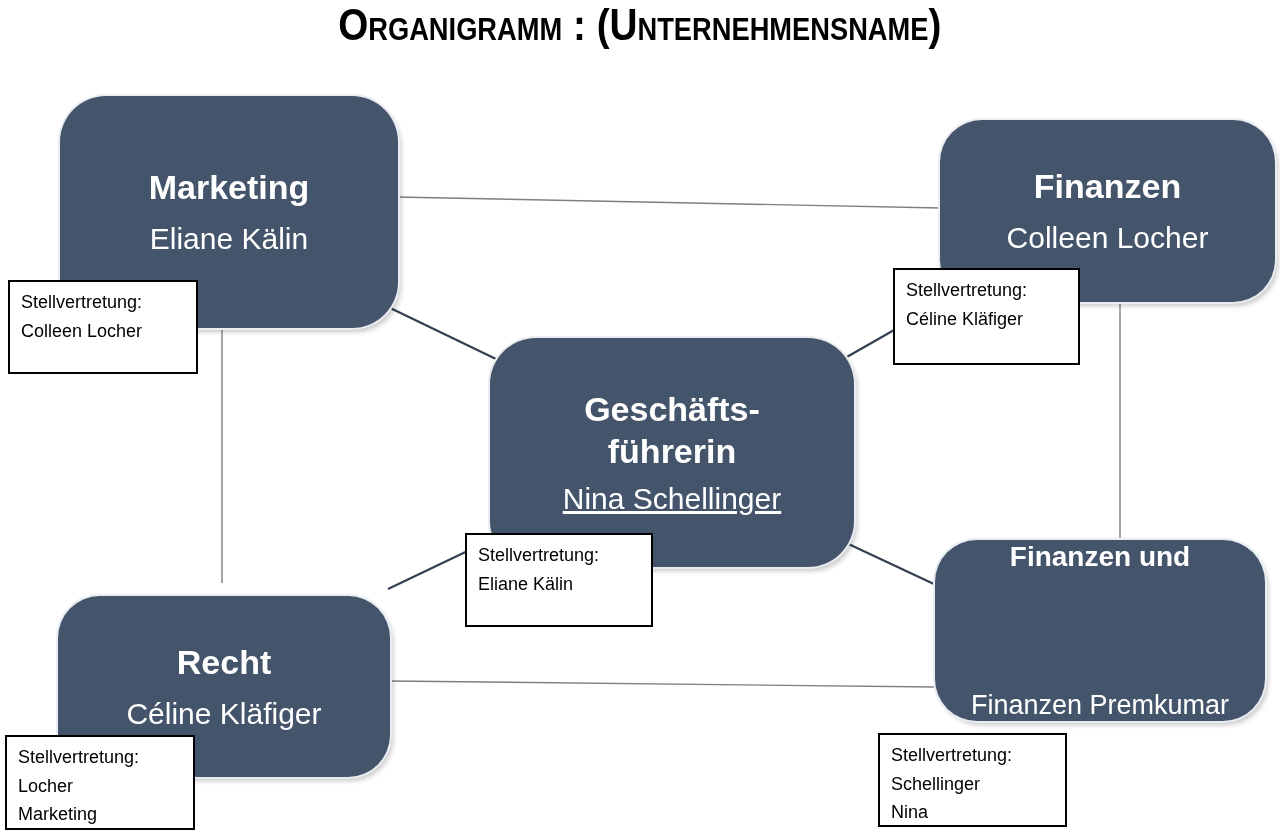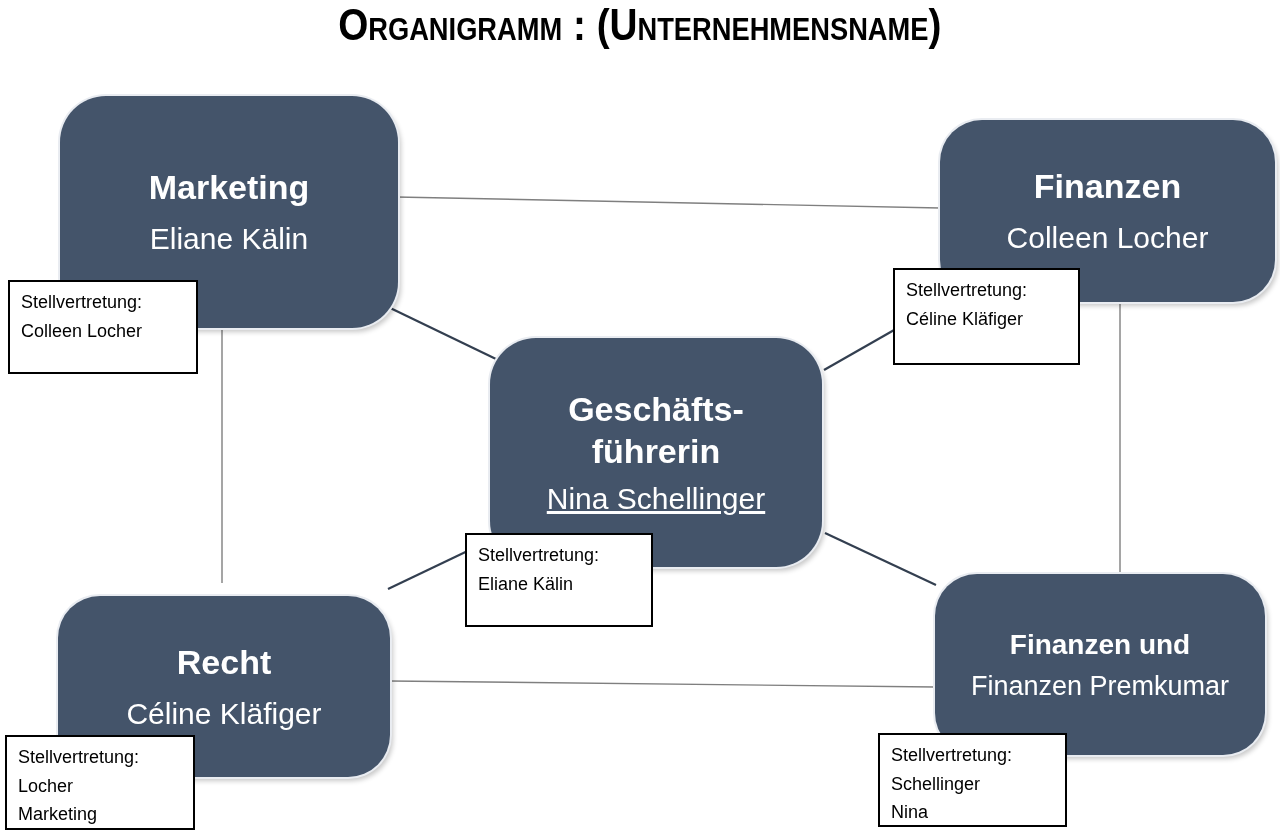--- a/index.html
+++ b/index.html
@@ -68,23 +68,23 @@
   }
   .node .node-person {
     font-weight: normal;
     font-size: 30px;
     line-height: 38px;
     margin-top: 12px;
   }
 
   .node-marketing  { left: 60px;  top: 96px;  width: 338px; height: 232px; }
   .node-produktion { left: 940px; top: 120px; width: 335px; height: 182px; border-radius: 42px; }
-  .node-ceo        { left: 490px; top: 338px; width: 332px; height: 229px; }
+  .node-ceo        { left: 490px; top: 338px; width: 364px; height: 229px; }
   .node-recht      { left: 58px;  top: 596px; width: 332px; height: 181px; border-radius: 42px; }
-  .node-finanzen   { left: 935px; top: 574px; width: 330px; height: 181px; border-radius: 42px; }
+  .node-finanzen   { left: 935px; top: 540px; width: 330px; height: 181px; border-radius: 42px; justify-content: space-between; }
 
   .node-finanzen .node-title  { font-size: 28px; line-height: 33px; }
   .node-finanzen .node-person { font-size: 27px; line-height: 32px; margin-top: 9px; }
   .node-ceo .node-person      { margin-top: 8px; text-decoration: underline; }
 
   
   .deputy {
     position: absolute;
     background: #ffffff;
     border: 2px solid #000000;

